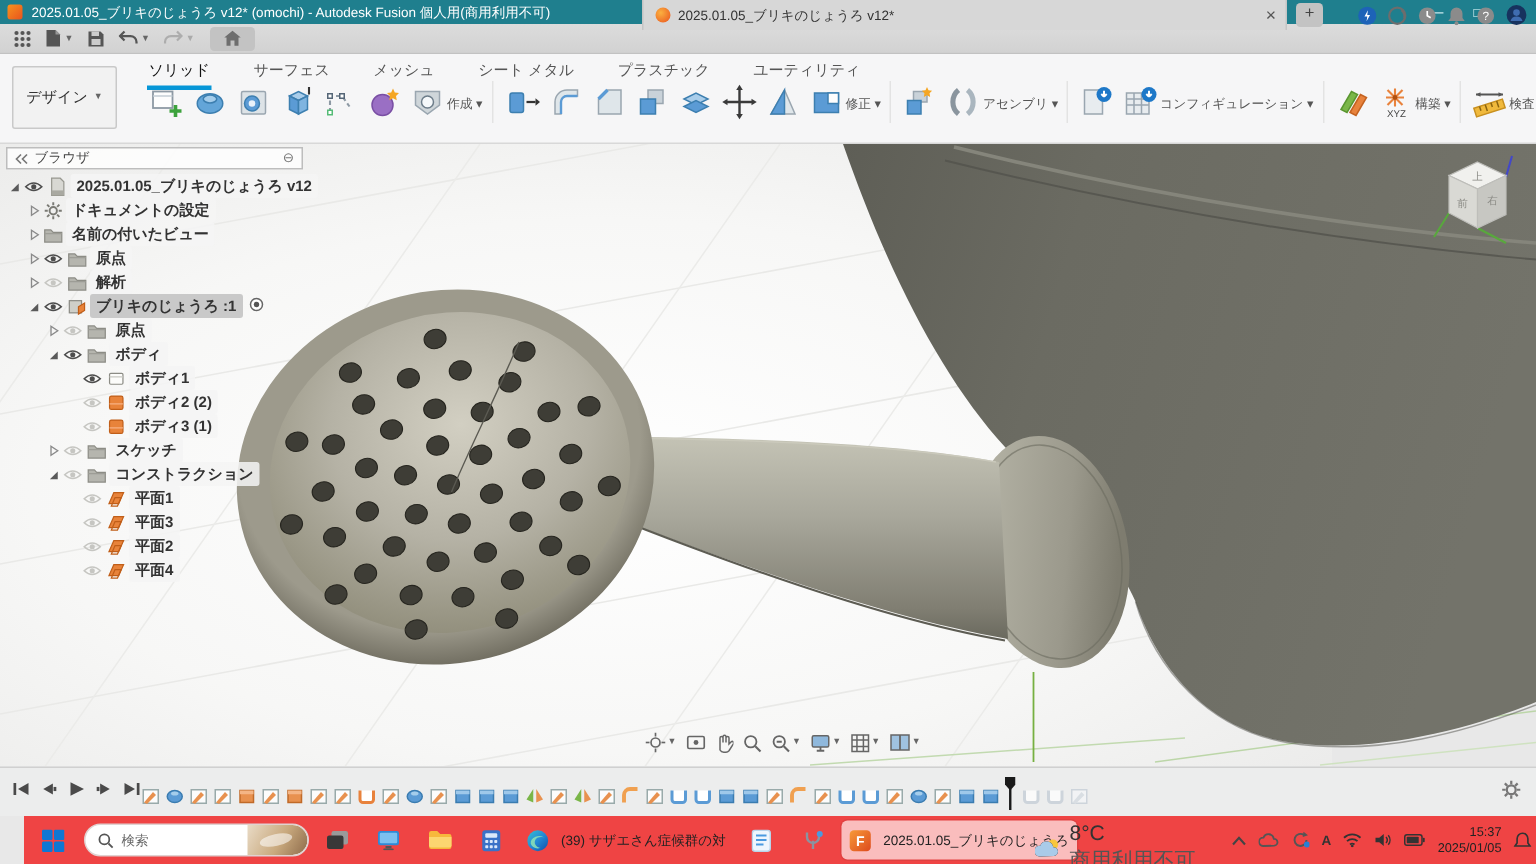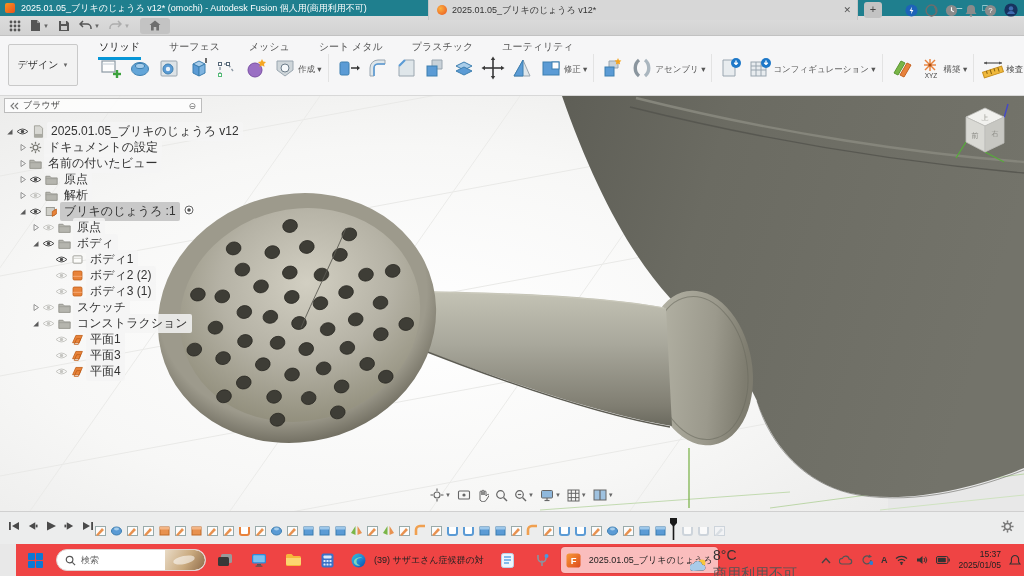--- a/index.html
+++ b/index.html
@@ -41,21 +41,21 @@
   .rg-label { font-size:8.5px; color:#555; margin-top:3px; white-space:nowrap; }
 
   
   #viewport { left:0; top:96px; width:888px; height:415px; background:radial-gradient(ellipse at 45% 55%, #ffffff 0%, #f7f7f6 55%, #e9e9e8 100%); }
   #vp-svg { position:absolute; left:0; top:0; }
 
   
   #browser { position:absolute; left:4px; top:2px; width:198px; }
   #browser-header { height:15px; background:rgba(252,252,252,.95); border:1px solid #bdbdbd; display:flex; align-items:center; font-size:9px; color:#444; padding:0 5px; }
   #browser-header .hd-right { margin-left:auto; color:#777; font-size:9px; }
-  #browser-tree { margin-top:10px; font-size:12px; color:#333; }
+  #browser-tree { margin-top:3px; font-size:10px; color:#333;font-weight:bold; }
   .trow { height:16px; display:flex; align-items:center; }
   .trow .lbl { background:rgba(245,245,244,.85); padding:1px 4px; border-radius:2px; white-space:nowrap; }
   .trow.sel .lbl { background:#c9c9c9; }
   .trow .ar { width:11px; display:flex; justify-content:center; flex:0 0 auto; }
   .trow .eye, .trow .tico { width:14px; display:flex; justify-content:center; margin-right:2px; flex:0 0 auto; }
   .trow .radio { margin-left:4px; }
 
   
   #viewcube { position:absolute; left:952px; top:6px; width:66px; height:66px; }
 
@@ -848,20 +848,36 @@
               <path d="M1,5 Q7,-0.5 13,5 Q7,10.5 1,5 Z" fill="none" stroke="#c6c6c2" stroke-width="1.1"></path>
               <circle cx="7" cy="5" r="1.9" fill="#c6c6c2"></circle>
             </svg>
           </span>
           <span class="tico">
             <svg width="13" height="13" viewBox="0 0 16 16">
               <polygon points="2,12 6,3 14,3 10,12" fill="#e8833a" stroke="#c05e18"></polygon>
               <polygon points="4,14 7,7 12,7 9,14" fill="none" stroke="#c05e18"></polygon>
             </svg>
           </span>
+          <span class="lbl">平面2</span>
+        </div>
+        <div class="trow" style="padding-left: 39px;">
+          <span class="ar"></span>
+          <span class="eye">
+            <svg width="13" height="9" viewBox="0 0 14 10">
+              <path d="M1,5 Q7,-0.5 13,5 Q7,10.5 1,5 Z" fill="none" stroke="#c6c6c2" stroke-width="1.1"></path>
+              <circle cx="7" cy="5" r="1.9" fill="#c6c6c2"></circle>
+            </svg>
+          </span>
+          <span class="tico">
+            <svg width="13" height="13" viewBox="0 0 16 16">
+              <polygon points="2,12 6,3 14,3 10,12" fill="#e8833a" stroke="#c05e18"></polygon>
+              <polygon points="4,14 7,7 12,7 9,14" fill="none" stroke="#c05e18"></polygon>
+            </svg>
+          </span>
           <span class="lbl">平面4</span>
         </div>
       </div>
   </div>
 
   <div id="viewcube">
     <svg width="66" height="66" viewBox="0 0 66 66">
       <line x1="52" y1="16" x2="56" y2="2" stroke="#4348c8" stroke-width="1.4"></line>
       <line x1="14" y1="40" x2="4" y2="56" stroke="#58a83c" stroke-width="1.4"></line>
       <line x1="33" y1="50" x2="52" y2="60" stroke="#58a83c" stroke-width="1.4"></line>

